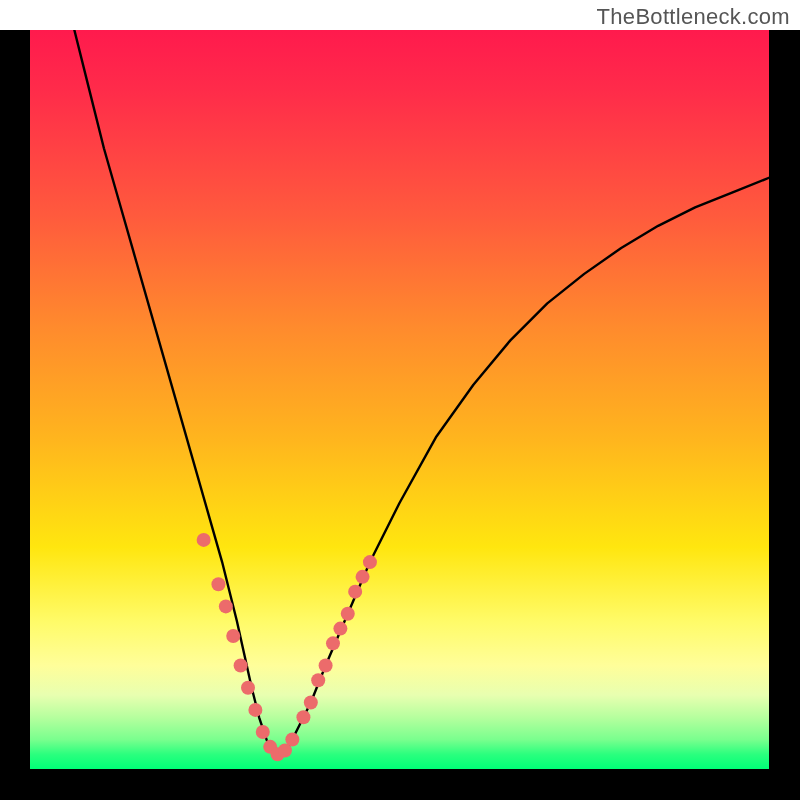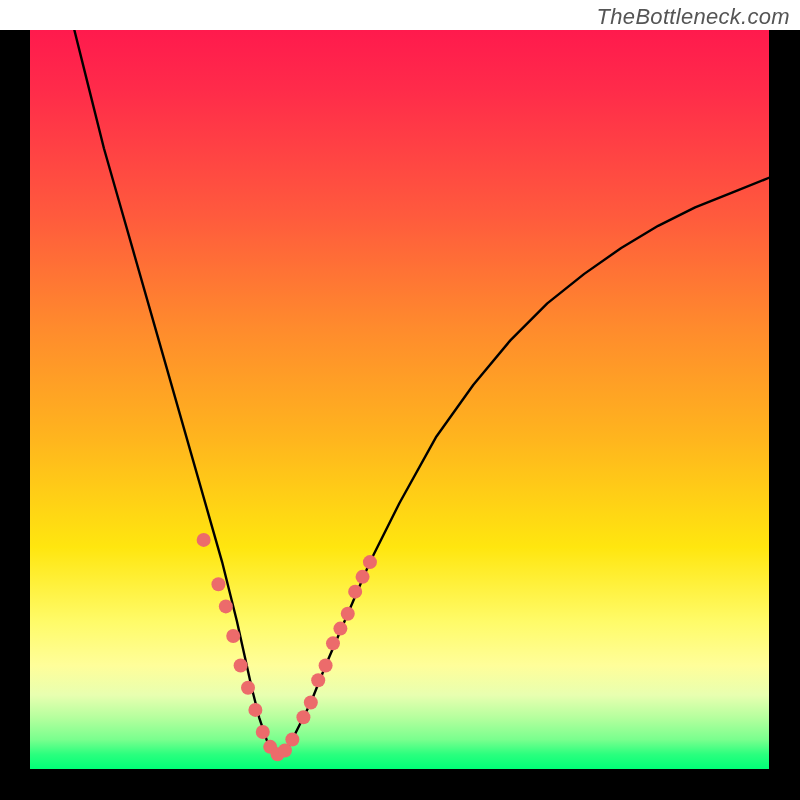--- a/index.html
+++ b/index.html
@@ -8,21 +8,20 @@
     width: 800px;
     height: 800px;
     overflow: hidden;
     background: #ffffff;
     font-family: Arial, Helvetica, sans-serif;
   }
   .stage {
     position: relative;
     width: 800px;
     height: 600px;
-    font-style: italic;
   }
   .watermark {
     position: absolute;
     top: 4px;
     right: 10px;
     color: #555;
     font-size: 22px;
     font-weight: 400;
     letter-spacing: 0.3px;
     z-index: 20;

